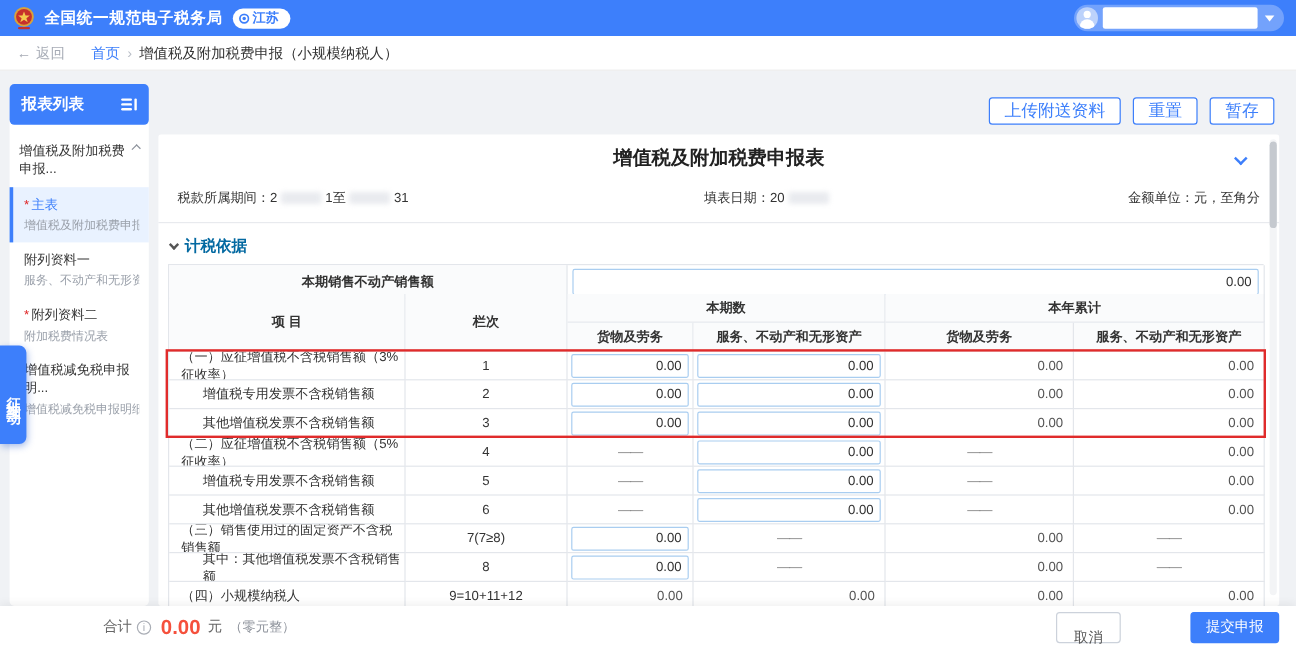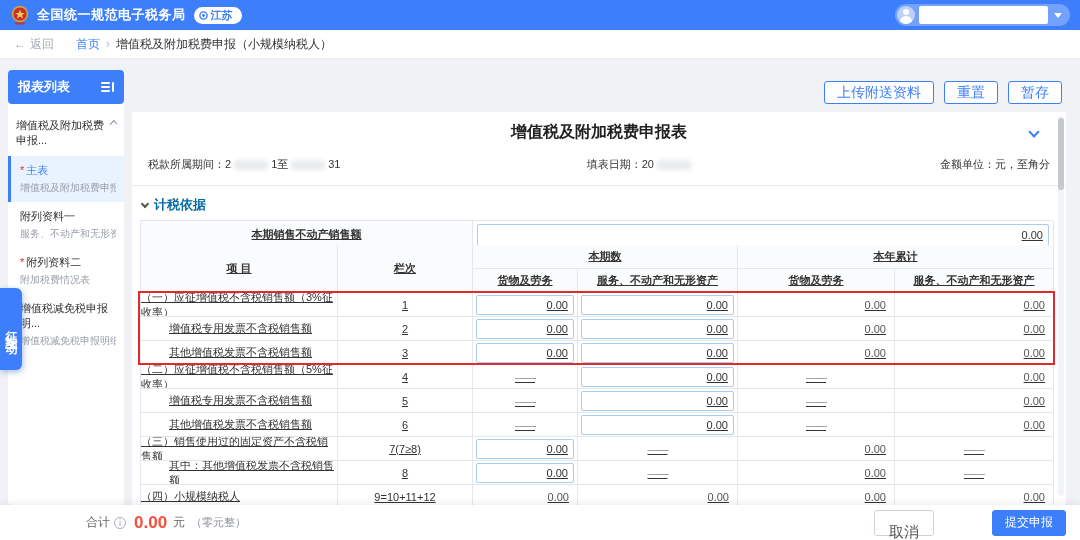--- a/index.html
+++ b/index.html
@@ -55,24 +55,24 @@
   .form-title { font-size:16px; font-weight:bold; color:#222; }
   .title-chev { position:absolute; right:28px; top:16px; width:8px; height:8px; border-right:2px solid #3d7ffb; border-bottom:2px solid #3d7ffb; transform:rotate(45deg); cursor:pointer; }
   .meta-row { display:flex; justify-content:space-between; padding:14px 16px 0 16px; font-size:11px; color:#333; }
   .blur-bit { display:inline-block; width:34px; height:10px; background:#e9ebef; filter:blur(2px); border-radius:2px; vertical-align:middle; margin:0 3px; }
   .card-divider { border-bottom:1px solid #e8eaee; margin-top:13px; }
   .section-head { display:flex; align-items:center; gap:6px; padding:10px 10px 6px 10px; font-size:13px; font-weight:bold; color:#0369a1; }
   .sec-chev { width:6px; height:6px; border-right:2px solid #555; border-bottom:2px solid #555; transform:rotate(45deg); margin-top:-3px; }
 
   
   .tbl-wrap { position:relative; margin-left:8px; width:913px; }
-  .tbl { display:grid; grid-template-columns:197px 135px 105px 160px 157px 159px; grid-auto-rows:24px; border-top:1px solid #e3e6eb; border-left:1px solid #e3e6eb; font-size:11px; color:#333;text-decoration:underline; }
+  .tbl { display:grid; grid-template-columns:197px 135px 105px 160px 157px 159px; grid-auto-rows:24px; border-top:1px solid #e3e6eb; border-left:1px solid #e3e6eb; font-size:11px; color:#333; }
   .cell { border-right:1px solid #e3e6eb; border-bottom:1px solid #e3e6eb; display:flex; align-items:center; overflow:hidden; }
   .cell.hd { background:#fafbfc; justify-content:center; font-weight:bold; color:#333; }
-  .cell.lbl { }
+  .cell.lbl { padding-left:10px; }
   .cell.lbl.ind { padding-left:28px; }
   .cell.ctr { justify-content:center; }
   .cell.val { justify-content:flex-end; padding-right:8px; color:#555; }
   .cell.dash { justify-content:center; color:#888; letter-spacing:-1px; }
   .cell.inp { padding:0 3px; }
   .cell input { width:100%; height:20px; border:1px solid #a9cdf0; border-radius:2px; text-align:right; padding-right:5px; font-size:11px; color:#333; font-family:inherit; outline:none; background:#fff; }
   .row0-lbl { grid-column:1 / span 2; height:28px; background:#fafbfc; justify-content:center; }
   .row0-inp { grid-column:3 / span 4; height:28px; padding:0 4px; }
   .row0-inp input { height:22px; }
   .hl-box { position:absolute; left:-2px; top:71px; width:917px; height:74px; border:2px solid #e02b2b; pointer-events:none; z-index:3; }
@@ -82,21 +82,21 @@
   .scroll-thumb { position:absolute; left:0; top:2px; width:6px; height:72px; background:#c5c9cf; border-radius:3px; cursor:pointer; }
 
   
   .footer { position:absolute; left:0; bottom:0; width:1080px; height:35px; background:#fff; box-shadow:0 -2px 8px rgba(0,0,0,.07); display:flex; align-items:center; padding:0 14px 0 86px; z-index:6; }
   .total-label { color:#666; font-size:12px; }
   .info-ic { display:inline-block; width:12px; height:12px; border:1px solid #a9adb5; border-radius:50%; color:#a9adb5; font-size:9px; line-height:11px; text-align:center; margin:0 8px 0 4px; font-style:normal; }
   .total-val { color:#f5503c; font-size:17px; font-weight:bold; margin-right:6px; }
   .total-unit { color:#666; font-size:12px; margin-right:6px; }
   .total-words { color:#8d929b; font-size:11px; }
   .footer-btns { margin-left:auto; display:flex; gap:10px; align-items:center; }
-  .btn-cancel { background:#fff; border:1px solid #ccd2db; color:#555; font-size:15px; height:26px; padding:12px 14px; border-radius:3px; cursor:pointer; font-family:inherit; }
+  .btn-cancel { background:#fff; border:1px solid #ccd2db; color:#555; font-size:12px; height:26px; padding:12px 14px; border-radius:3px; cursor:pointer; font-family:inherit; }
   .btn-submit { background:#3d7ffb; border:1px solid #3d7ffb; color:#fff; font-size:12px; height:26px; padding:0 12px; border-radius:3px; cursor:pointer; font-family:inherit;margin-left:48px; }
   .corner-mark { position:absolute; right:4px; bottom:1px; width:7px; height:13px; background:#1fc3cf; }
 </style>
 </head>
 <body>
 
 <div class="stage">
 
   <div class="topbar">
     <svg class="logo" viewBox="0 0 20 20">

